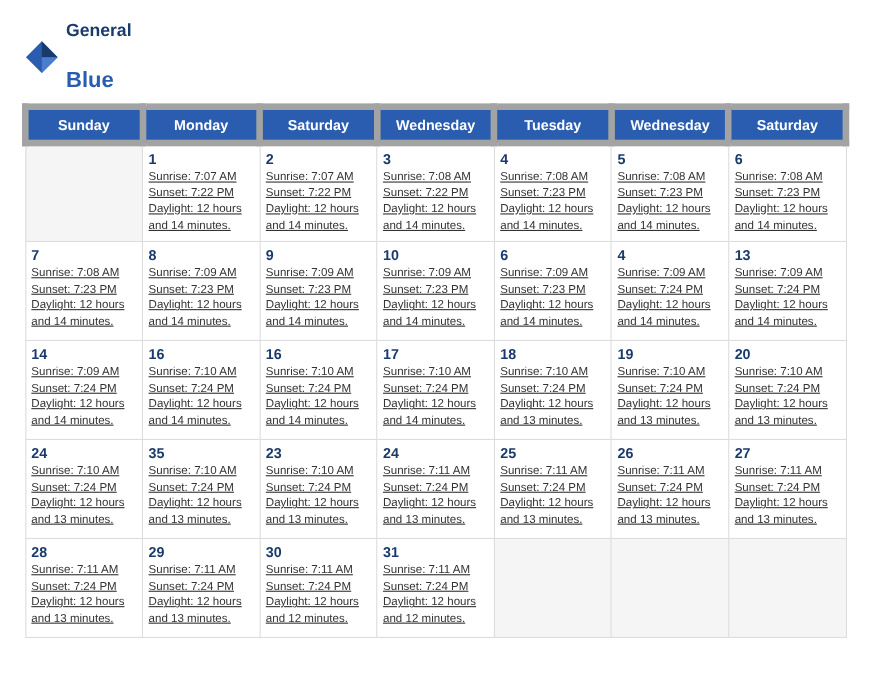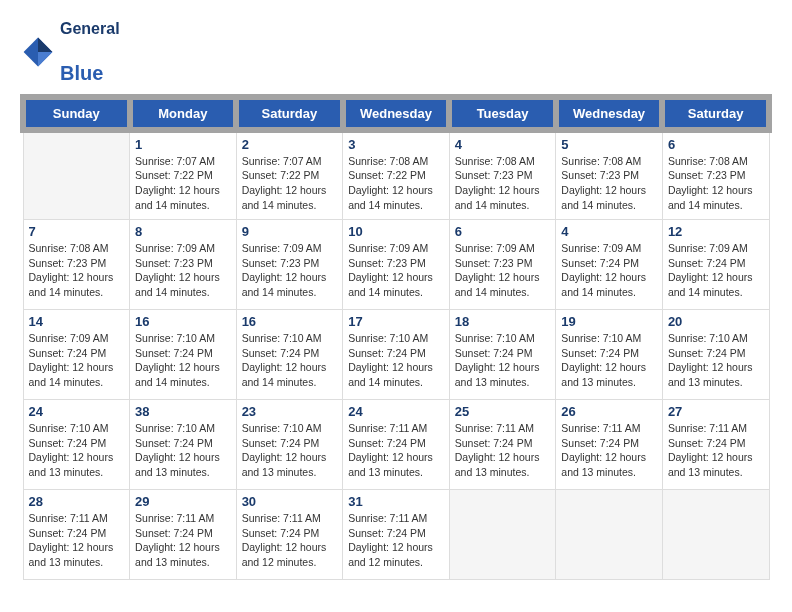--- a/index.html
+++ b/index.html
@@ -72,20 +72,21 @@
     .day-num {
       font-size: 13px;
       font-weight: bold;
       color: #1a3a6b;
       margin-bottom: 2px;
     }
     .day-info {
       font-size: 10.5px;
       line-height: 1.4;
       color: #333;
+      text-decoration: underline;
     }
   </style>
 </head>
 <body>
 
 <div class="header">
   <div class="logo">
     <svg class="logo-icon" viewBox="0 0 40 40">
       <polygon points="20,4 36,20 20,36 4,20" fill="#2a5db0"></polygon>
       <polygon points="20,4 36,20 20,20" fill="#1a3a6b"></polygon>
@@ -161,21 +162,21 @@
         </td>
         <td>
           <div class="day-num">6</div>
           <div class="day-info">Sunrise: 7:09 AM<br>Sunset: 7:23 PM<br>Daylight: 12 hours and 14 minutes.</div>
         </td>
         <td>
           <div class="day-num">4</div>
           <div class="day-info">Sunrise: 7:09 AM<br>Sunset: 7:24 PM<br>Daylight: 12 hours and 14 minutes.</div>
         </td>
         <td>
-          <div class="day-num">12</div>
+          <div class="day-num">13</div>
           <div class="day-info">Sunrise: 7:09 AM<br>Sunset: 7:24 PM<br>Daylight: 12 hours and 14 minutes.</div>
         </td>
       </tr>
       <tr>
         <td>
           <div class="day-num">14</div>
           <div class="day-info">Sunrise: 7:09 AM<br>Sunset: 7:24 PM<br>Daylight: 12 hours and 14 minutes.</div>
         </td>
         <td>
           <div class="day-num">16</div>
@@ -201,21 +202,21 @@
           <div class="day-num">20</div>
           <div class="day-info">Sunrise: 7:10 AM<br>Sunset: 7:24 PM<br>Daylight: 12 hours and 13 minutes.</div>
         </td>
       </tr>
       <tr>
         <td>
           <div class="day-num">24</div>
           <div class="day-info">Sunrise: 7:10 AM<br>Sunset: 7:24 PM<br>Daylight: 12 hours and 13 minutes.</div>
         </td>
         <td>
-          <div class="day-num">38</div>
+          <div class="day-num">35</div>
           <div class="day-info">Sunrise: 7:10 AM<br>Sunset: 7:24 PM<br>Daylight: 12 hours and 13 minutes.</div>
         </td>
         <td>
           <div class="day-num">23</div>
           <div class="day-info">Sunrise: 7:10 AM<br>Sunset: 7:24 PM<br>Daylight: 12 hours and 13 minutes.</div>
         </td>
         <td>
           <div class="day-num">24</div>
           <div class="day-info">Sunrise: 7:11 AM<br>Sunset: 7:24 PM<br>Daylight: 12 hours and 13 minutes.</div>
         </td>

